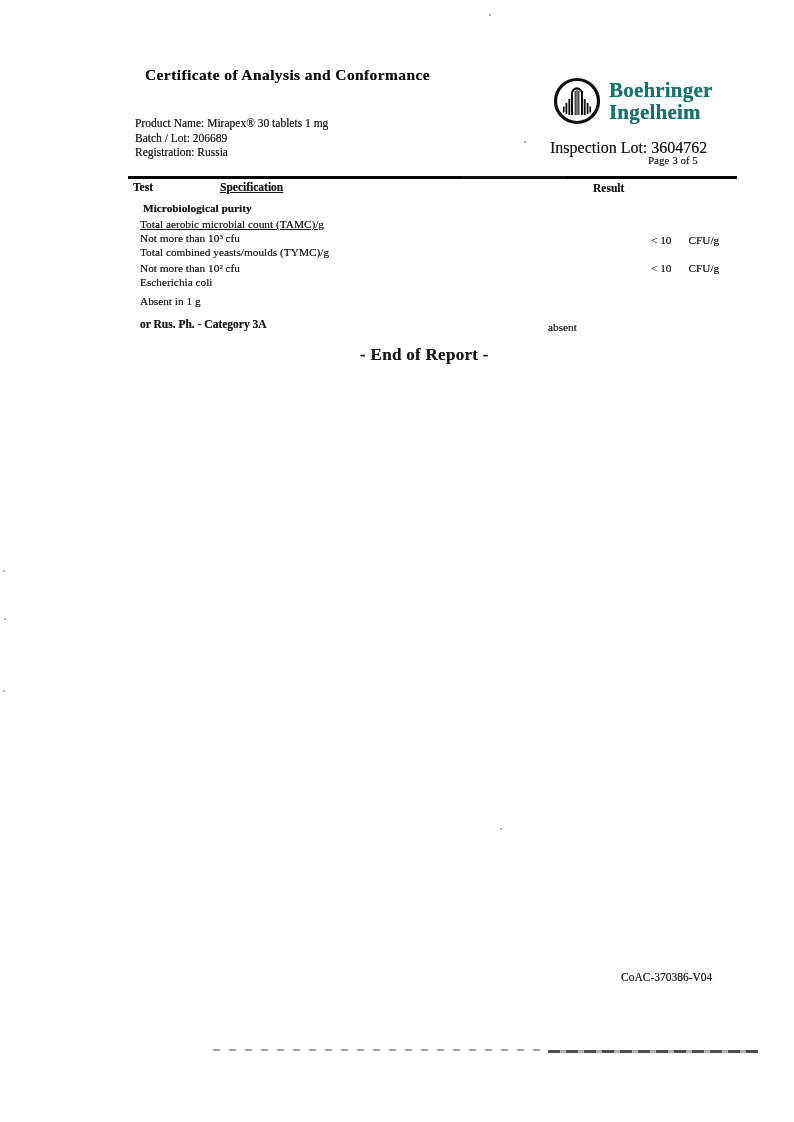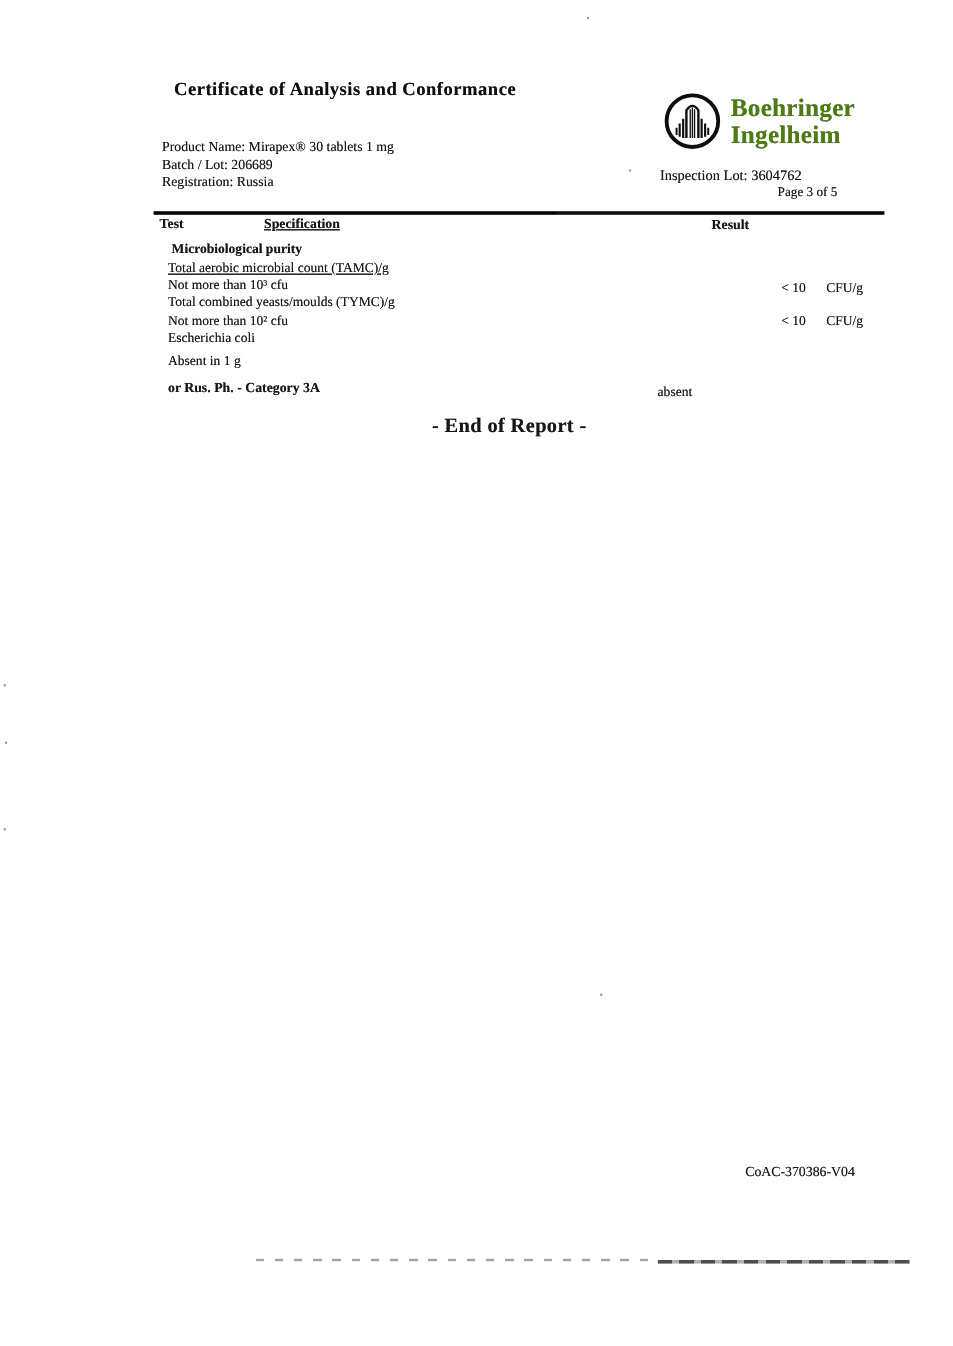--- a/index.html
+++ b/index.html
@@ -19,27 +19,27 @@
     left: 145px; top: 66px;
     font-size: 15.5px; font-weight: bold; letter-spacing: 0.4px;
     color: #0d0d0d;
   }
 
   .logo-wrap { left: 552px; top: 76px; display: flex; align-items: flex-start; }
   .logo-mark { width: 50px; height: 50px; }
   .logo-text {
     margin-left: 7px; margin-top: 3px;
     font-size: 21px; font-weight: 600; line-height: 1.07;
-    color: #4d7c0f; letter-spacing: 0.2px;
+    color: #0f766e; letter-spacing: 0.2px;
     display: flex; flex-direction: column;
   }
 
   .info { font-size: 11.5px; line-height: 14.6px; }
   .product-block { left: 135px; top: 116px; }
-  .inspection-lot { left: 550px; top: 139px; font-size: 12px; }
+  .inspection-lot { left: 550px; top: 139px; font-size: 16px; }
   .page-num { left: 648px; top: 154px; font-size: 11px; }
 
   .header-rule {
     left: 128px; top: 176px; width: 609px; height: 2.5px;
     background: linear-gradient(90deg, #050505 0 55%, #101010 55% 72%, #050505 72% 100%);
   }
   .col-header { font-size: 11.5px; font-weight: bold; top: 181px; }
   .col-test { left: 133px; }
   .col-spec { left: 220px; text-decoration: underline; }
   .col-result { left: 593px; top: 182px; }

